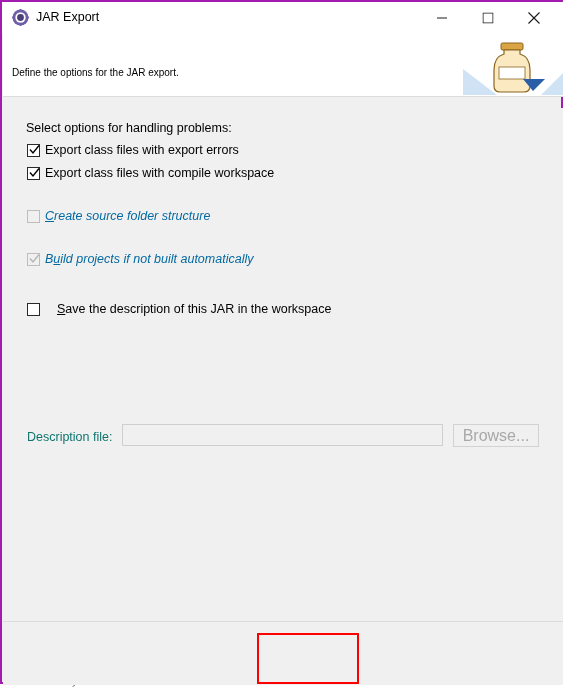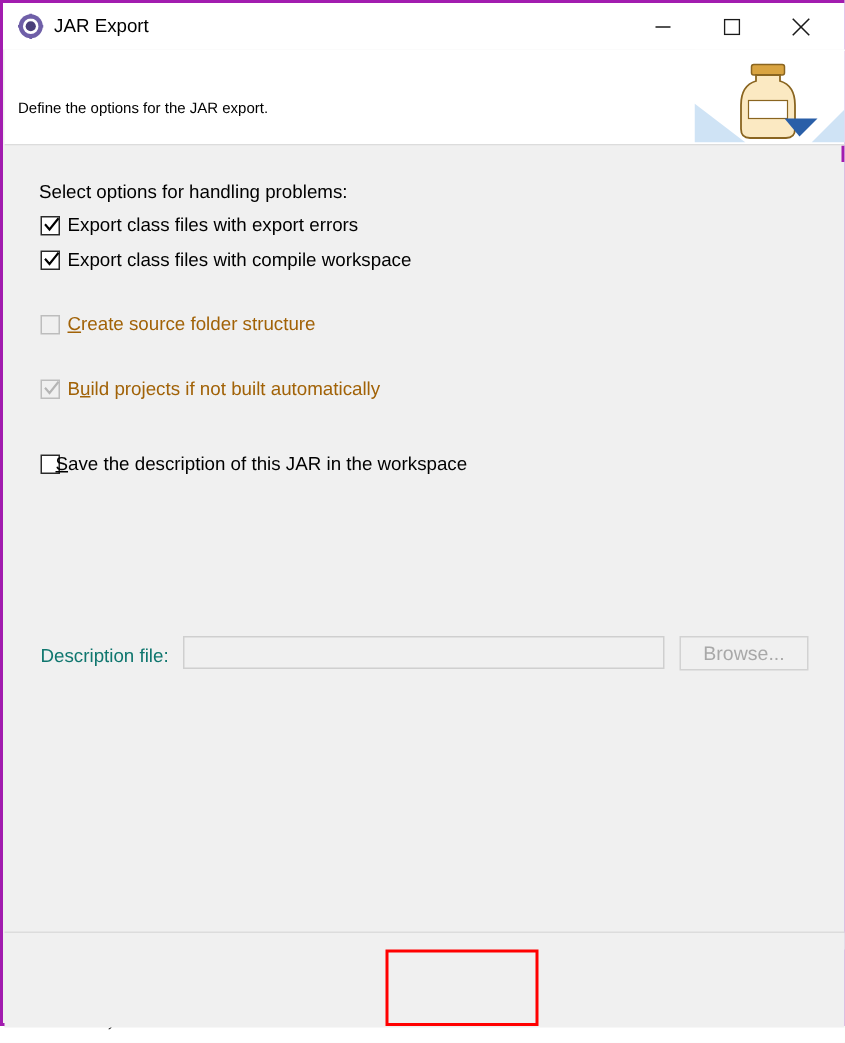--- a/index.html
+++ b/index.html
@@ -126,21 +126,21 @@
     background: #f0f0f0;
     margin-top: 12px;
   }
 
   .lbl {
     position: absolute;
     font-size: 12.5px;
     color: #000;
     white-space: nowrap;
   }
-  .lbl.disabled { color: #a16207; }
+  .lbl.disabled { color: #0369a1; font-style: italic; }
 
   .chk {
     position: absolute;
     width: 13px; height: 13px;
     border: 1px solid #2a2a2a;
     background: #ffffff;
     box-sizing: border-box;
   }
   .chk.disabled { border-color: #bdbdbd; background: #f0f0f0; }
   .chk .tick {
@@ -167,21 +167,21 @@
     box-sizing: border-box;
   }
   #browse-btn {
     position: absolute;
     left: 450px; top: 316px;
     width: 86px; height: 23px;
     background: #f0f0f0;
     border: 1px solid #d2d2d2;
     box-sizing: border-box;
     color: #a8a8a8;
-    font-size: 13px;
+    font-size: 16px;
     text-align: center;
     line-height: 21px;
   }
 
   
   #footer-sep {
     position: absolute;
     left: 1px; top: 619px;
     width: 560px; height: 1px;
     background: #dcdcdc;
@@ -294,21 +294,21 @@
     <div class="lbl disabled" style="left:42px; top:101px;"><span class="underline">C</span>reate source folder structure</div>
 
     <div class="chk disabled" style="left:24px; top:145px;">
       <svg class="tick" viewBox="0 0 13 13">
           <polyline points="2,6.5 5,10 11,2.5" fill="none" stroke="#b5b5b5" stroke-width="1.4"></polyline>
         </svg>
     </div>
     <div class="lbl disabled" style="left:42px; top:144px;">B<span class="underline">u</span>ild projects if not built automatically</div>
 
     <div class="chk" style="left:24px; top:195px;"></div>
-    <div class="lbl" style="left:34px; top:194px;"><span class="underline">S</span>ave the description of this JAR in the workspace</div>
+    <div class="lbl" style="left:54px; top:194px;"><span class="underline">S</span>ave the description of this JAR in the workspace</div>
 
     <div id="desc-label">Description file:</div>
     <div id="desc-input"></div>
     <div id="browse-btn">Browse...</div>
   </div>
 
   <div id="footer-sep"></div>
   <div id="footer">
     
     

